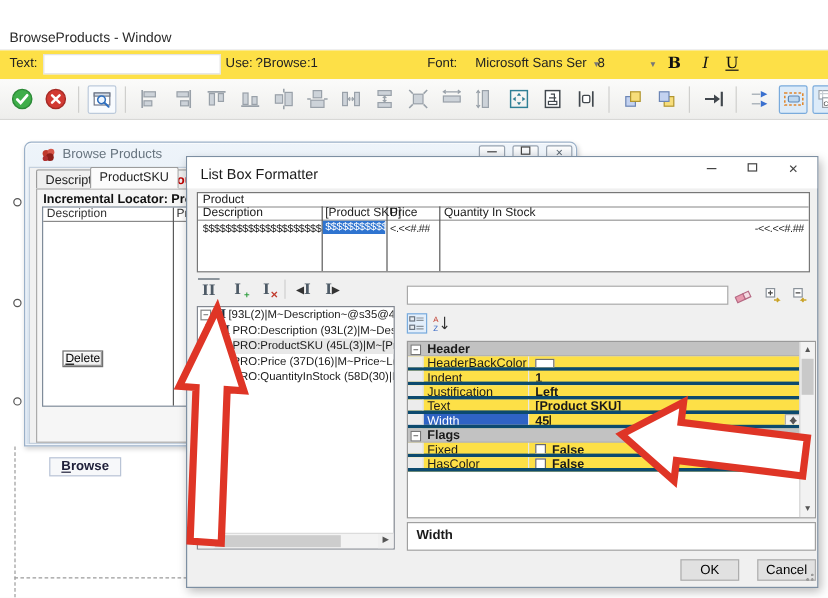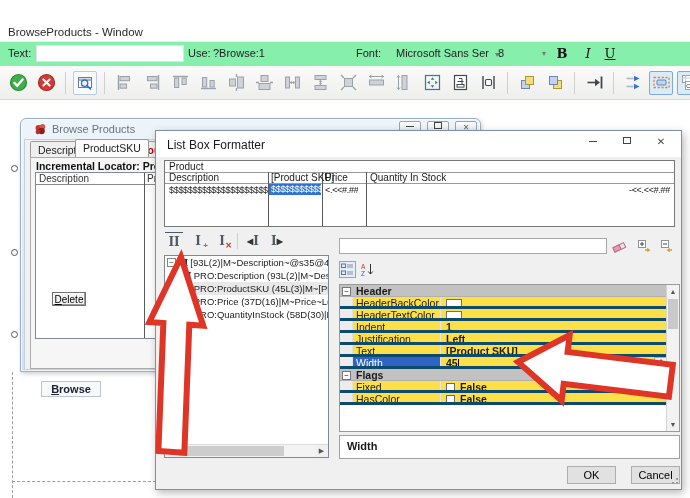--- a/index.html
+++ b/index.html
@@ -9,21 +9,21 @@
   
   .tabstrip { position:absolute; left:0; top:0; width:690px; height:22px; background:#f0f0f0; border-bottom:1px solid #c3c3c3; display:flex; align-items:flex-end; padding-left:6px; }
   .tab { padding:3px 12px 4px; font-size:11px; color:#555; cursor:default; }
   .tab.active { background:#fff; border:1px solid #a5a5a5; border-bottom:1px solid #fff; margin-bottom:-1px; font-weight:bold; color:#222; }
   .tab .x { margin-left:6px; font-weight:normal; color:#666; font-size:10px; }
 
   
   .crumb { position:absolute; left:0; top:23px; width:690px; height:19px; background:#fff; border-bottom:1px solid #ececec; line-height:19px; padding-left:8px; font-size:11.5px; color:#2a2a2a; }
 
   
-  .propsbar { position:absolute; left:0; top:42px; width:690px; height:24px; background:#86efac; }
+  .propsbar { position:absolute; left:0; top:42px; width:690px; height:24px; background:#fde047; }
   .propsbar .lbl { position:absolute; top:5px; font-size:11px; color:#222; }
   .propsbar input { position:absolute; top:3px; height:17px; border:1px solid #e2e2e2; background:#fff; font:11px "Liberation Sans",sans-serif; padding:0 3px; }
   .fakesel { position:absolute; top:3px; height:17px; line-height:17px; font-size:11px; color:#222; }
   .fakesel .arr { color:#777; font-size:8px; margin-left:6px; }
   .fmtbtn { position:absolute; top:1px; width:20px; height:20px; background:none; border:none; font-family:"DejaVu Serif",serif; font-size:13px; cursor:pointer; color:#111; }
 
   
   .toolbar { position:absolute; left:0; top:66px; width:690px; height:34px; display:flex; align-items:center; gap:4px; padding-left:6px; background:linear-gradient(#fbfbfa,#eeeeec); border-bottom:1px solid #d8d8d6; }
   .tbtn { width:24px; height:24px; flex:none; background:transparent; border:1px solid transparent; border-radius:2px; padding:1px; display:flex; align-items:center; justify-content:center; cursor:pointer; }
   .tbtn.framed { border-color:#bccadb; background:#f8fbfe; }
@@ -468,24 +468,20 @@
         <div class="grid-rows" id="grid-rows">
             <div class="grow cat">
               <span class="gexp">−</span>
               <span class="gcatname">Header</span>
             </div>
             <div class="grow">
               <span class="glab">HeaderBackColor</span>
               <span class="gvalcell"><span class="swatch"></span></span>
             </div>
             <div class="grow">
-              <span class="glab">HeaderTextColor</span>
-              <span class="gvalcell"><span class="swatch"></span></span>
-            </div>
-            <div class="grow">
               <span class="glab">Indent</span>
               <span class="gvalcell"><span class="gval">1</span></span>
             </div>
             <div class="grow">
               <span class="glab">Justification</span>
               <span class="gvalcell"><span class="gval">Left</span></span>
             </div>
             <div class="grow">
               <span class="glab">Text</span>
               <span class="gvalcell"><span class="gval">[Product SKU]</span></span>

